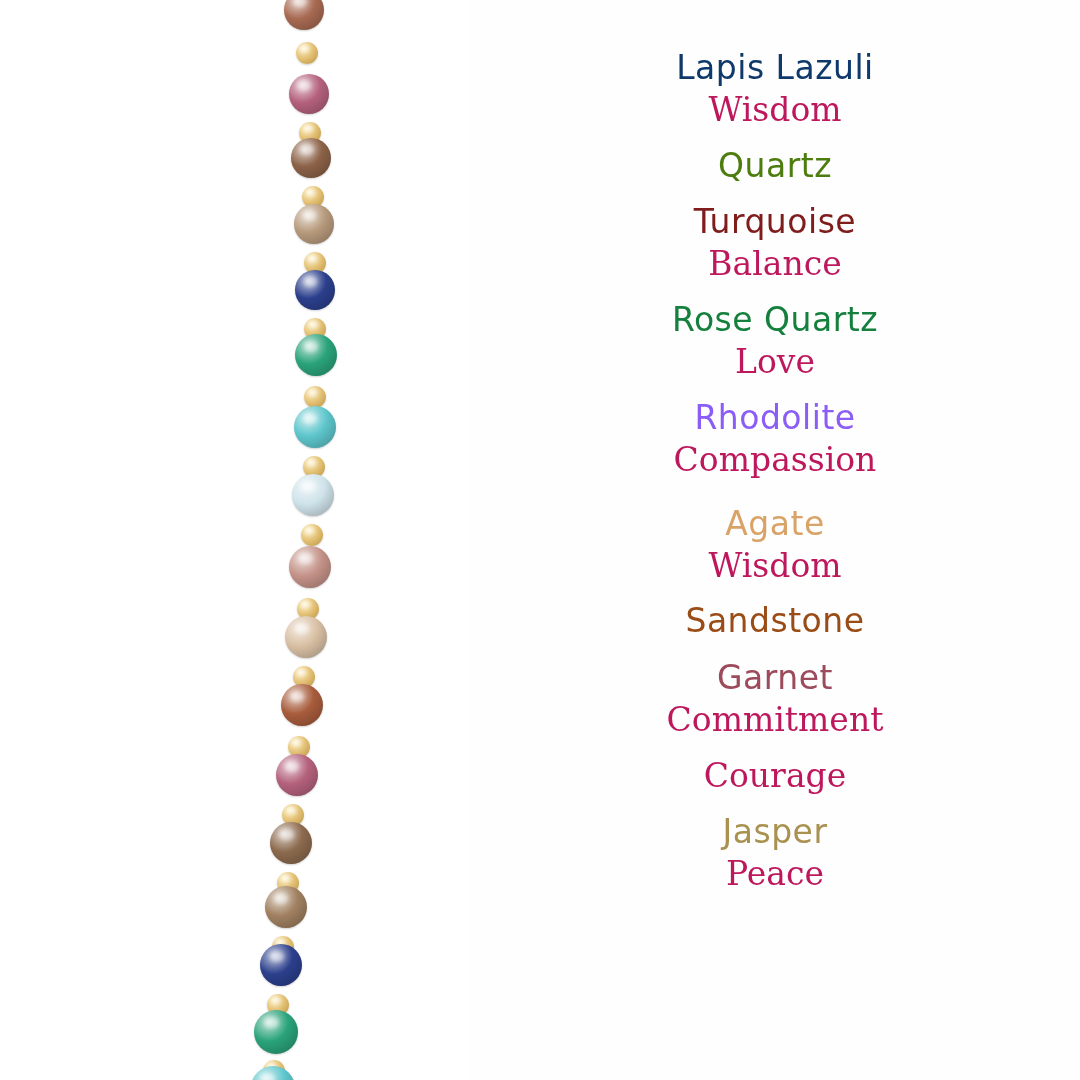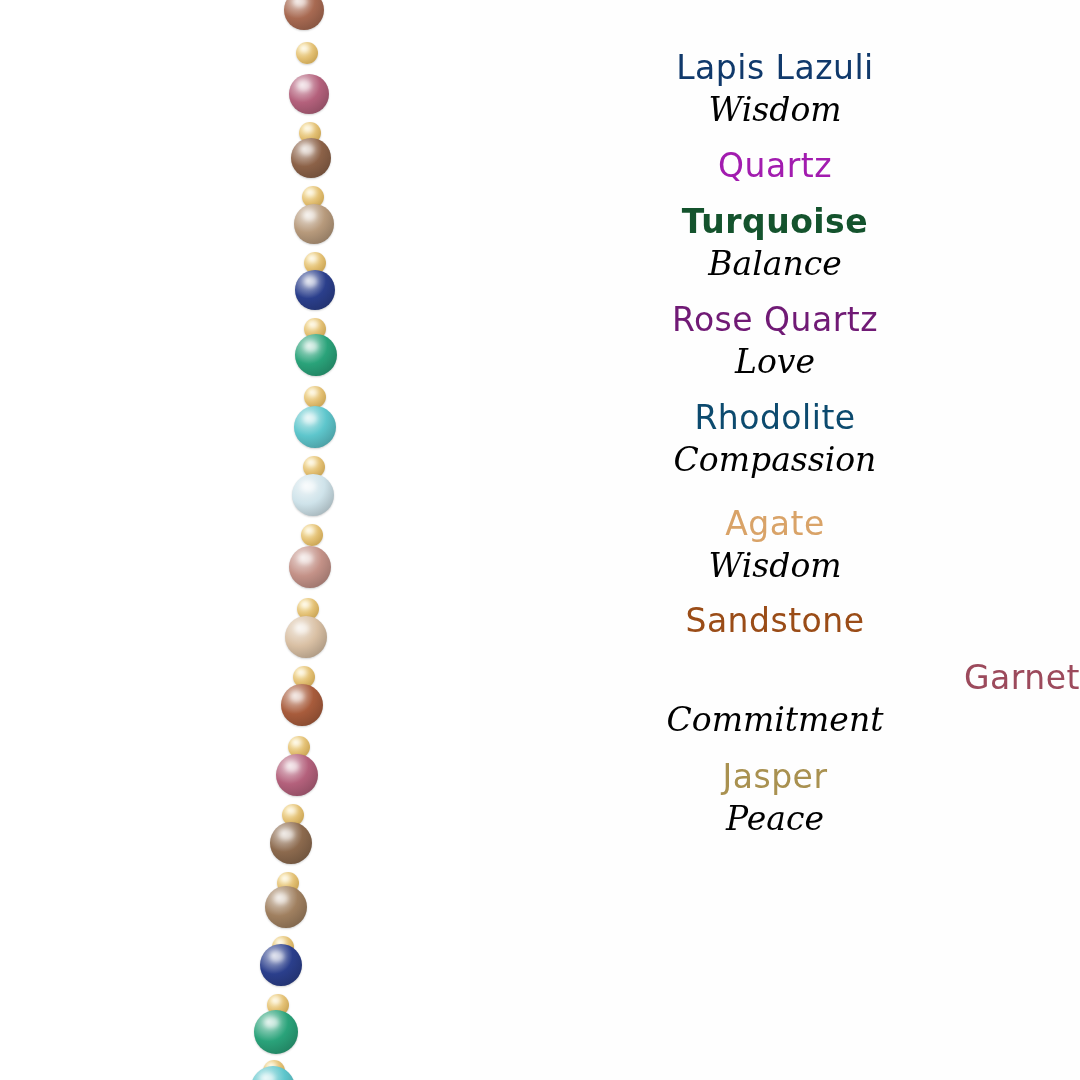--- a/index.html
+++ b/index.html
@@ -74,23 +74,22 @@
   .stone-name {
     font-family: "DejaVu Sans", sans-serif;
     font-size: 33px;
     font-weight: 400;
     letter-spacing: 0.5px;
     line-height: 1.22;
     margin: 0;
   }
   .stone-meaning {
     font-family: "DejaVu Serif", serif;
-    font-style: italic;
     font-size: 33px;
-    color: #000000;
+    color: #be185d;
     line-height: 1.2;
     margin: 2px 0 0 0;
   }
 </style>
 </head>
 <body>
 
 <div id="canvas">
 
   <div id="strand-photo">
@@ -128,46 +127,47 @@
       <div class="bead gold" style="width: 22px; height: 22px; left: 262.727px; top: 1060px; background: radial-gradient(circle at 32% 28%, rgb(253, 240, 196) 0%, rgb(227, 192, 116) 48%, rgb(185, 146, 63) 100%);"></div>
       <div class="bead" style="width: 44px; height: 44px; left: 250.66px; top: 1066px; background: radial-gradient(circle at 33% 27%, rgba(255, 255, 255, 0.7) 0%, rgb(94, 198, 204) 45%, rgba(0, 0, 0, 0.3) 100%), rgb(94, 198, 204);"></div>
     </div>
 
   <div id="meanings">
       <div class="entry">
         <div class="stone-name" style="color: rgb(16, 57, 107);">Lapis Lazuli</div>
         <div class="stone-meaning">Wisdom</div>
       </div>
       <div class="entry">
-        <div class="stone-name" style="color: #a21caf;">Quartz</div>
+        <div class="stone-name" style="color: #4d7c0f;">Quartz</div>
       </div>
       <div class="entry">
-        <div class="stone-name" style="color: #14532d; font-weight: bold;">Turquoise</div>
+        <div class="stone-name" style="color: #7f1d1d;">Turquoise</div>
         <div class="stone-meaning">Balance</div>
       </div>
       <div class="entry">
-        <div class="stone-name" style="color: #701a75; text-align: center;">Rose Quartz</div>
+        <div class="stone-name" style="color: #15803d; text-align: center;">Rose Quartz</div>
         <div class="stone-meaning">Love</div>
       </div>
       <div class="entry">
-        <div class="stone-name" style="color: #0c4a6e;">Rhodolite</div>
+        <div class="stone-name" style="color: #8b5cf6;">Rhodolite</div>
         <div class="stone-meaning">Compassion</div>
       </div>
       <div class="entry">
         <div class="stone-name" style="color: rgb(217, 163, 104); margin-top: 24px;">Agate</div>
         <div class="stone-meaning">Wisdom</div>
       </div>
       <div class="entry">
         <div class="stone-name" style="color: rgb(154, 76, 23);">Sandstone</div>
       </div>
       <div class="entry">
-        <div class="stone-name" style="color: rgb(156, 74, 92); text-align: right;">Garnet</div>
+        <div class="stone-name" style="color: rgb(156, 74, 92);">Garnet</div>
         <div class="stone-meaning">Commitment</div>
       </div>
       <div class="entry">
+        <div class="stone-meaning">Courage</div>
       </div>
       <div class="entry">
         <div class="stone-name" style="color: rgb(169, 145, 80); margin-top: 17px;">Jasper</div>
         <div class="stone-meaning">Peace</div>
       </div>
     </div>
 
 </div>
 
 </body></html>

